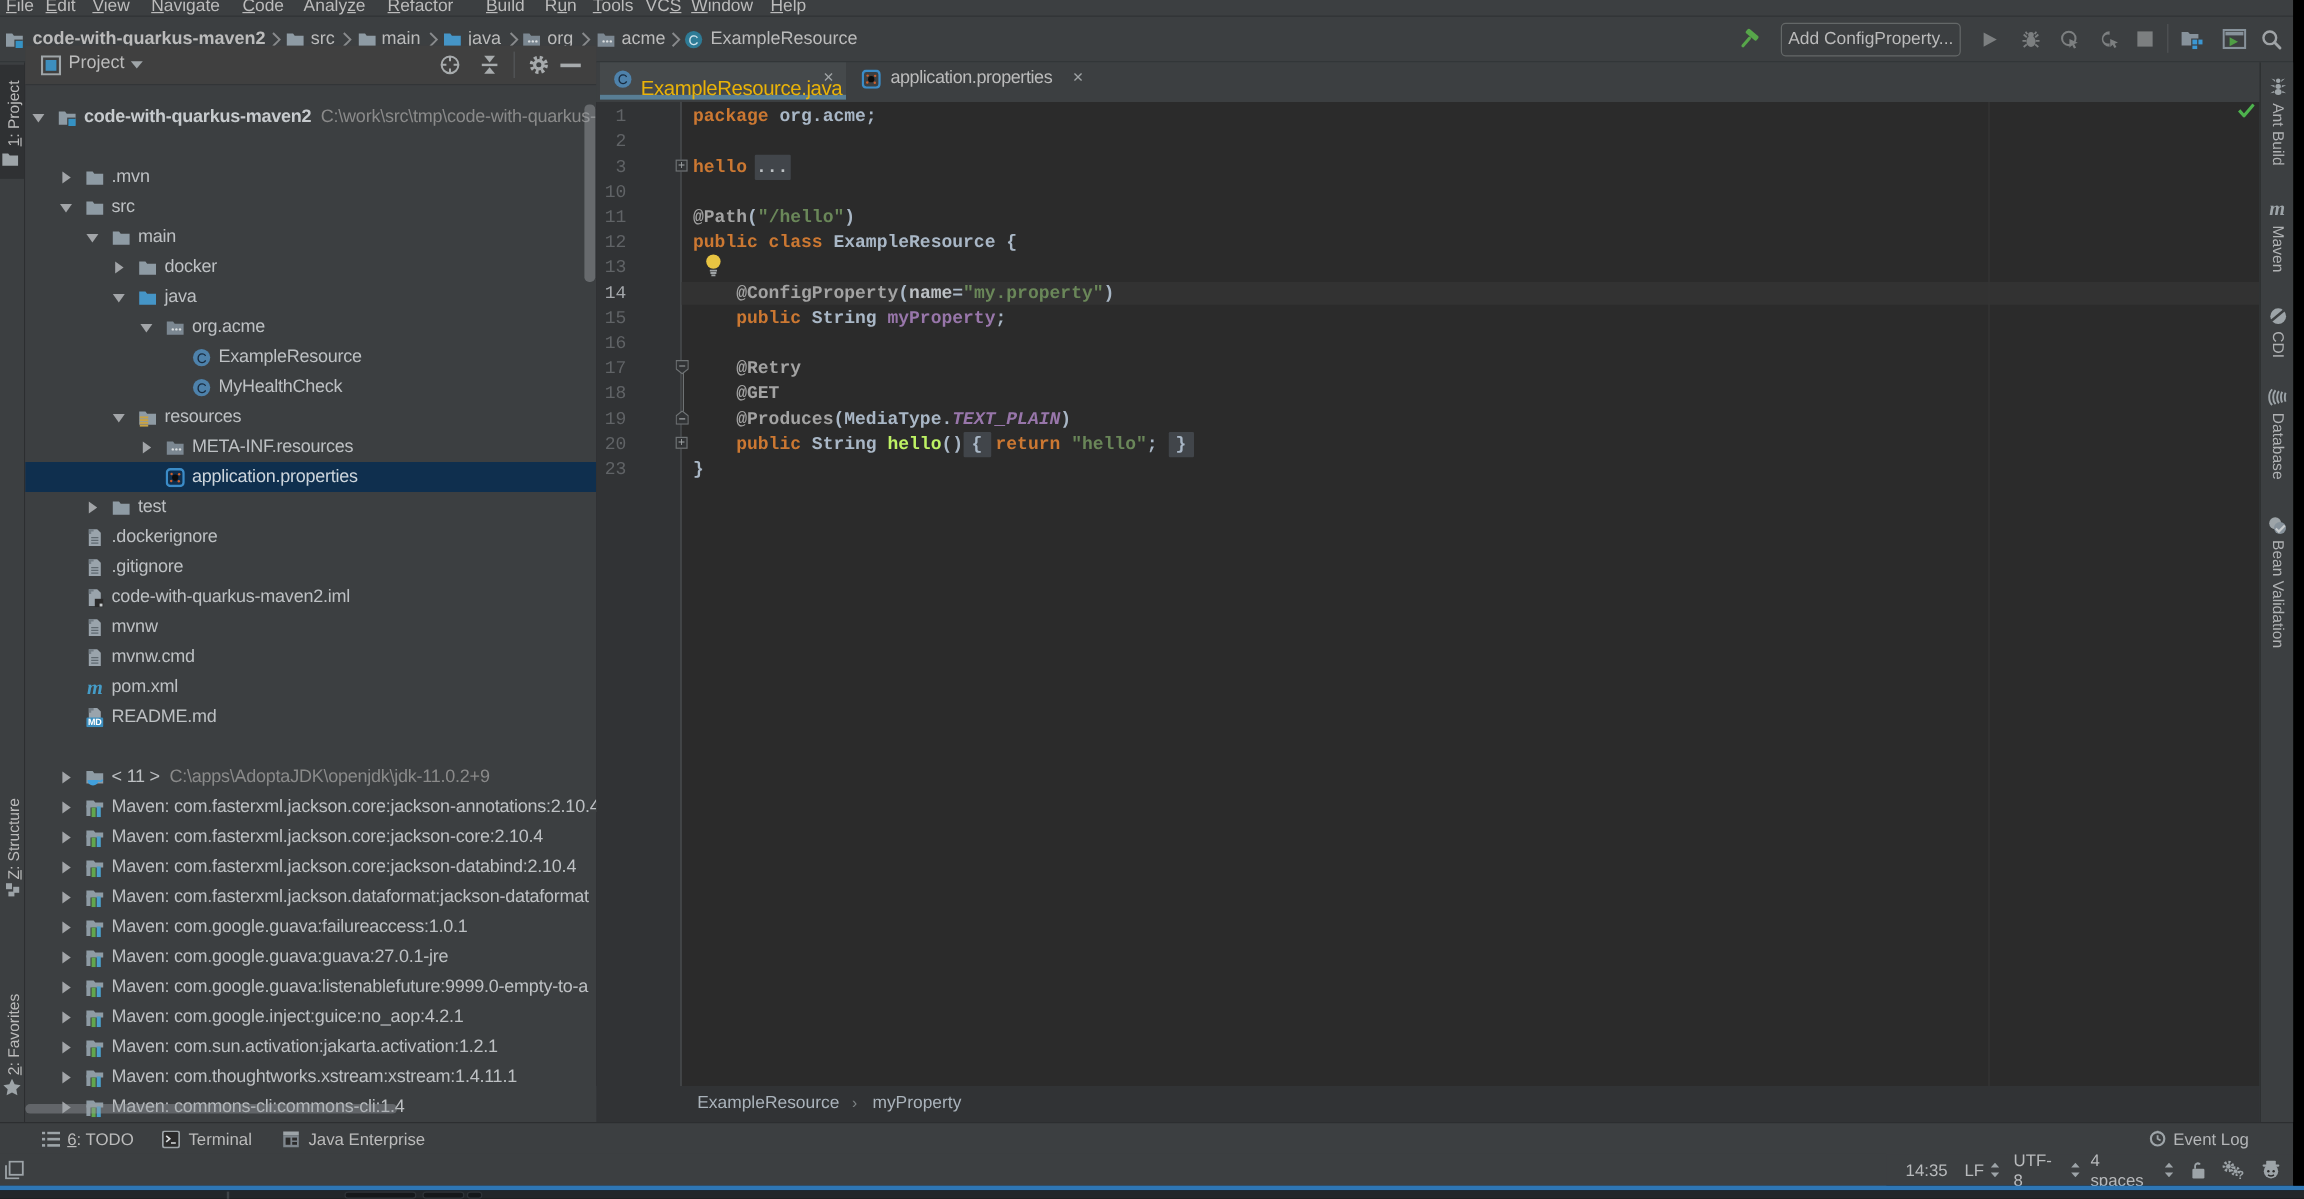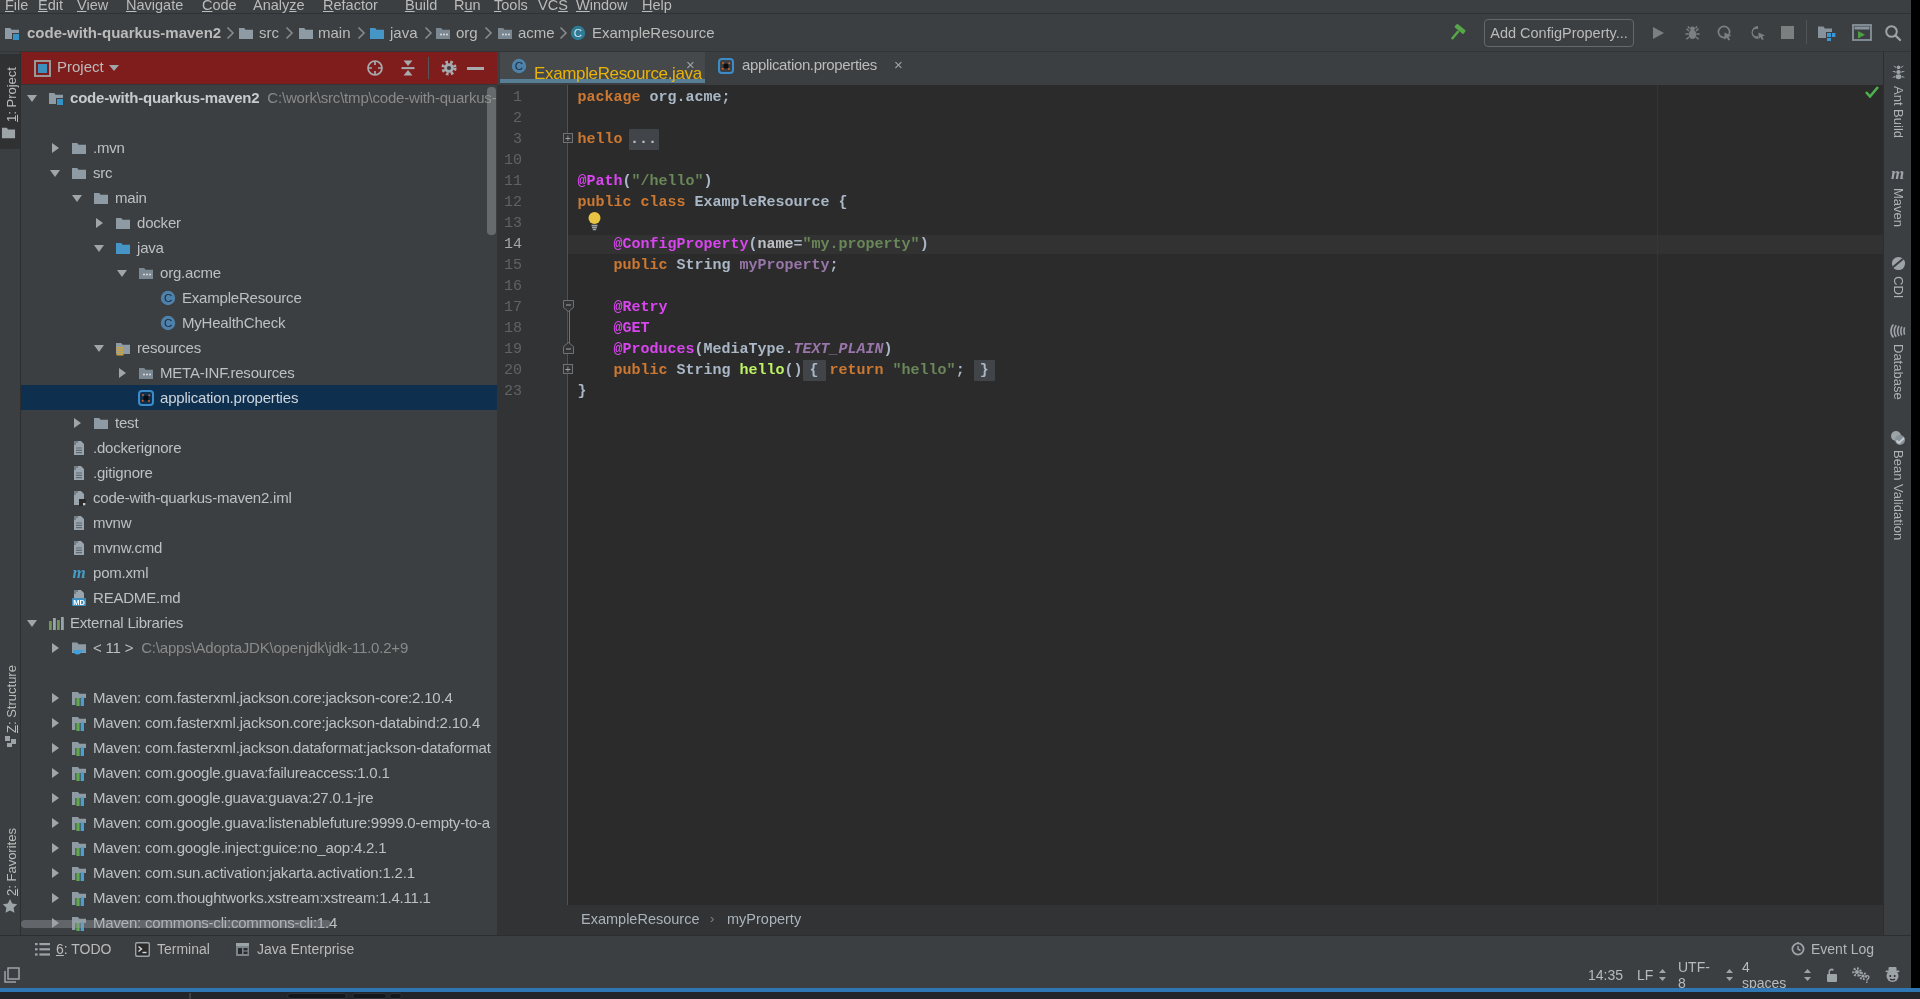--- a/index.html
+++ b/index.html
@@ -7,35 +7,35 @@
 .abs{position:absolute}
 #win{left:0;top:0;width:1911px;height:988px;background:#3c3f41}
 #menubar{left:0;top:0;width:1911px;height:13px;background:#3c3f41;overflow:hidden;
  border-bottom:1px solid #2f3234}
 #menubar .mi{position:absolute;top:-3px;font-size:14.5px;color:#bbbbbb;white-space:nowrap}
 .mn{text-decoration:underline}
 #navbar{left:0;top:14px;width:1911px;height:37px;background:#3c3f41;border-bottom:1px solid #313537}
 .nav-el{position:absolute;top:0;height:37px;display:flex;align-items:center;color:#bbbbbb;font-size:15px;white-space:nowrap}
 #leftstripe{left:0;top:52px;width:20px;height:883px;background:#3c3f41;border-right:1px solid #2c2e30}
 .vlabel{position:absolute;color:#bbbbbb;font-size:13px;white-space:nowrap;transform-origin:0 0}
-#treehdr{left:21px;top:52px;width:476px;height:32px;background:#7f1d1d;border-bottom:1px solid #323537}
+#treehdr{left:21px;top:38px;width:476px;height:32px;background:#404040;border-bottom:1px solid #323537}
 #tree{left:21px;top:85px;width:476px;height:850px;background:#3c3f41;overflow:hidden}
 .r{position:absolute;left:0;width:476px;height:25px;display:flex;align-items:center;color:#bdc0c3;font-size:15px;letter-spacing:-0.2px;white-space:nowrap;overflow:hidden}
 .ard{flex:none;width:0;height:0;border-left:5px solid transparent;border-right:5px solid transparent;border-top:7px solid #a2a5a8;margin-top:2px}
 .arr{flex:none;width:0;height:0;border-top:5px solid transparent;border-bottom:5px solid transparent;border-left:7px solid #a2a5a8}
 .arbox{flex:none;width:10px;display:flex;justify-content:center}
 .ic{flex:none;width:16px;height:16px;margin-left:11px;margin-right:6px}
 .grey{color:#8a8a8a}
 #tabbar{left:497px;top:52px;width:1386px;height:33px;background:#3c3f41}
 #editor{left:497px;top:85px;width:1386px;height:820px;background:#2b2b2b}
 #gutter{left:0px;top:0px;width:71px;height:820px;background:#313335;border-right:1px solid #4e5254;box-sizing:border-box}
 #lnums{position:absolute;left:0;top:1.5px;width:25px;text-align:right;white-space:pre;font-family:"Liberation Mono",monospace;font-size:15px;line-height:21.05px;color:#606366}
 #code{position:absolute;left:80.5px;top:1.5px;font-family:"Liberation Mono",monospace;font-size:15px;line-height:21.05px;color:#a9b7c6;white-space:pre;font-weight:bold}
 .kw{color:#cc7832}
-.ann{color:#d946ef}
+.ann{color:#a3a3a3}
 .str{color:#6a8759}
 .fld{color:#9876aa}
 .cnst{color:#9876aa;font-style:italic}
 .mtd{color:#bef264}
 .fbox{background:#41454a;border-radius:1px}
 #rightstripe{left:1883px;top:52px;width:28px;height:883px;background:#3c3f41;border-left:1px solid #2c2e30}
 .rlabel{position:absolute;color:#b0b2b4;font-size:13px;white-space:nowrap;transform-origin:0 0}
 #toolwinbar{left:0;top:935px;width:1911px;height:26px;background:#3c3f41;border-top:1px solid #2c2e30}
 .twb{position:absolute;top:0;height:26px;display:flex;align-items:center;color:#bbbbbb;font-size:14px}
 #statusbar{left:0;top:961px;width:1572px;height:27px;background:#3c3f41}
@@ -386,40 +386,40 @@
           <path d="M5 8h6M5 10.3h6M5 12.6h6"></path>
         </g>
       </svg>mvnw.cmd</div>
  <div class="r" style="top:475px;padding-left:29px"><span class="arbox"></span><span class="ic" style="font-family:'Liberation Serif';font-style:italic;font-weight:bold;font-size:17px;color:#459cc7;line-height:16px;text-align:center">m</span>pom.xml</div>
  <div class="r" style="top:500px;padding-left:29px"><span class="arbox"></span><svg class="ic" width="16" height="16" viewBox="0 0 16 16">
         <path fill="#9aa4ac" d="M3 0h7l3 3v7H3z"></path>
         <path fill="#737d85" d="M3 0h4v2H5v2H3z"></path>
         <rect x="1" y="8" width="14" height="8" rx="1" fill="#3d8fbf"></rect>
         <text x="8" y="14.5" font-size="7.5" font-weight="bold" font-family="Liberation Sans" fill="#fff" text-anchor="middle">MD</text>
       </svg>README.md</div>
- <div class="r" style="top:525px;padding-left:6px"><span class="arbox">
-        <span class="ard"></span>
-      </span><svg class="ic" width="16" height="16" viewBox="0 0 16 16">
-        <rect x="1" y="6" width="2.8" height="9" fill="#72965a"></rect>
-        <rect x="5" y="3" width="2.8" height="12" fill="#9aa4ac"></rect>
-        <rect x="9" y="5" width="2.8" height="10" fill="#72965a"></rect>
-        <rect x="13" y="2" width="2.8" height="13" fill="#9aa4ac"></rect>
-      </svg>External Libraries</div>
  <div class="r" style="top:550px;padding-left:29px">
       <span class="arbox">
         <span class="arr"></span>
       </span>
       <svg class="ic" width="16" height="16" viewBox="0 0 16 16">
         <path fill="#8e9ba4" d="M1 2.5h5.2L7.6 4.3H15V13H1z"></path>
         <path fill="#41a0dc" d="M2 10c0 2.8 2 4.5 4.5 4.5S11 12.8 11 10z"></path>
         <path fill="none" stroke="#41a0dc" stroke-width="1.3" d="M10.8 10.7c2 .8 3.4.2 3.6-1"></path>
       </svg>
       <span>&lt; 11 &gt;</span>
       <span class="grey">&nbsp;&nbsp;C:\apps\AdoptaJDK\openjdk\jdk-11.0.2+9</span>
     </div>
+ <div class="r" style="top:575px;padding-left:29px"><span class="arbox">
+        <span class="arr"></span>
+      </span><svg class="ic" width="16" height="16" viewBox="0 0 16 16">
+        <path fill="#8e9ba4" d="M1 2h6L8.4 3.8H15V8H1z"></path>
+        <rect x="1" y="6" width="3.4" height="9" fill="#8e9ba4"></rect>
+        <rect x="5.3" y="8" width="3.4" height="8" fill="#62a74e"></rect>
+        <rect x="9.6" y="7" width="3.4" height="9" fill="#4b9fca"></rect>
+      </svg>Maven: com.fasterxml.jackson.core:jackson-annotations:2.10.4</div>
  <div class="r" style="top:600px;padding-left:29px"><span class="arbox">
         <span class="arr"></span>
       </span><svg class="ic" width="16" height="16" viewBox="0 0 16 16">
         <path fill="#8e9ba4" d="M1 2h6L8.4 3.8H15V8H1z"></path>
         <rect x="1" y="6" width="3.4" height="9" fill="#8e9ba4"></rect>
         <rect x="5.3" y="8" width="3.4" height="8" fill="#62a74e"></rect>
         <rect x="9.6" y="7" width="3.4" height="9" fill="#4b9fca"></rect>
       </svg>Maven: com.fasterxml.jackson.core:jackson-core:2.10.4</div>
  <div class="r" style="top:625px;padding-left:29px"><span class="arbox">
         <span class="arr"></span>

